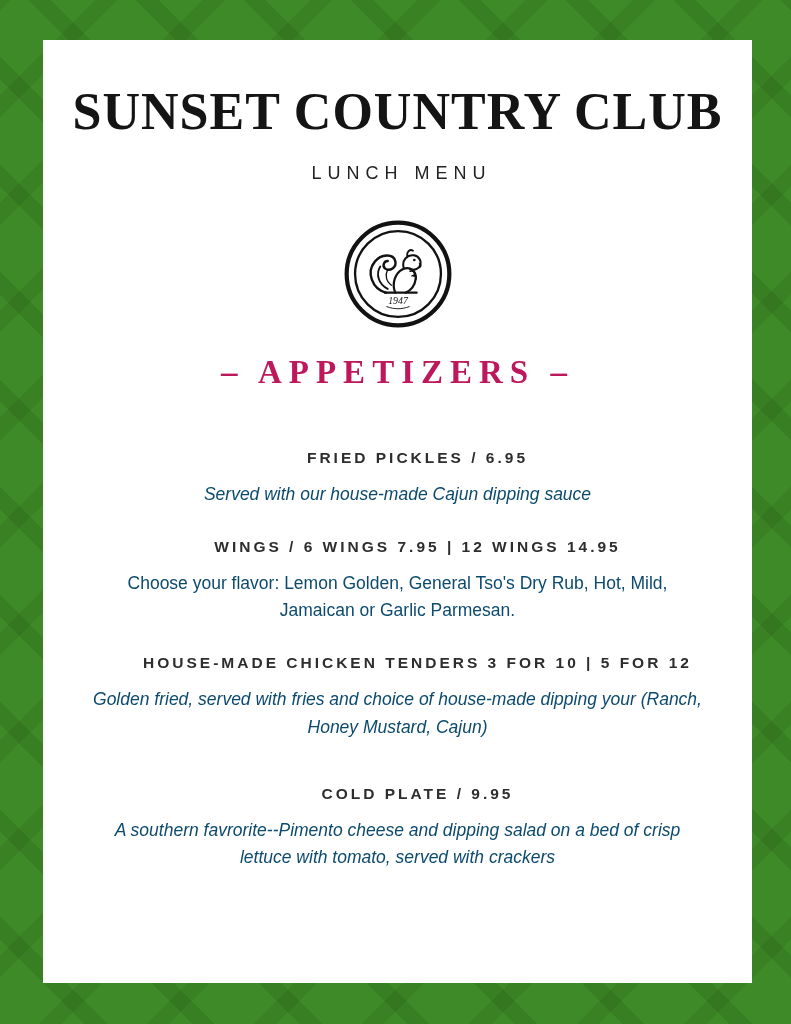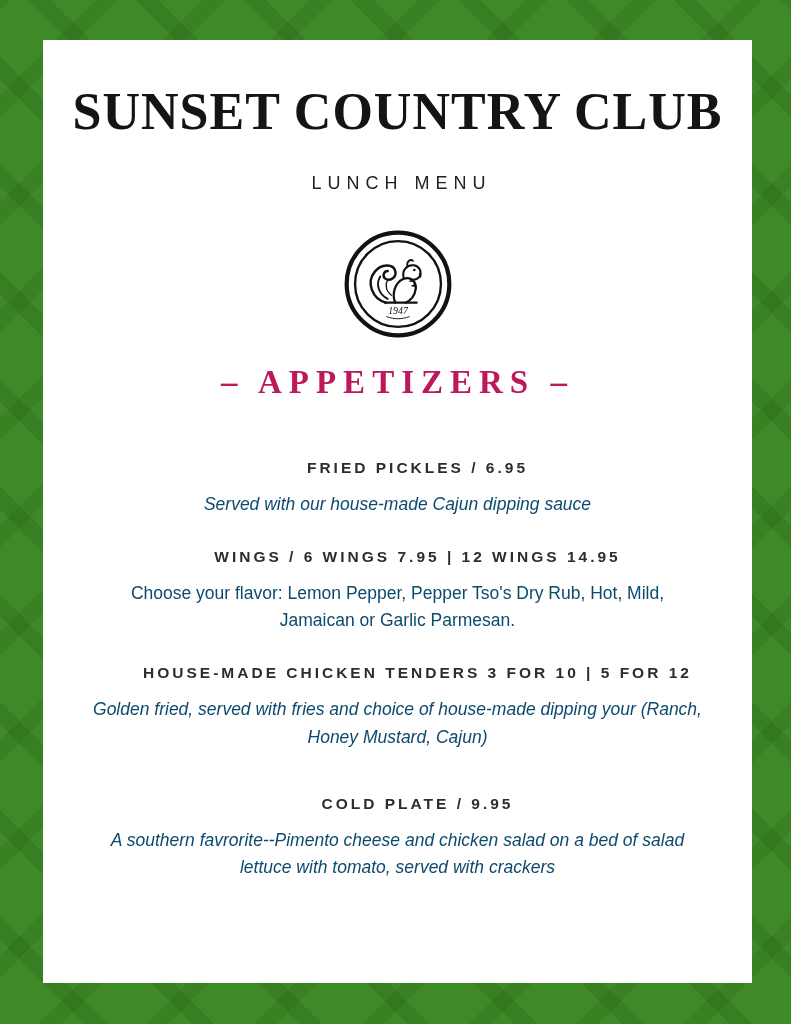--- a/index.html
+++ b/index.html
@@ -24,21 +24,21 @@
     top: 40px;
     left: 43px;
     right: 39px;
     bottom: 41px;
     background: #ffffff;
     text-align: center;
     box-sizing: border-box;
     padding-top: 42px;
   }
   .title {
-    margin: 0 0 32px 0;
+    margin: 0 0 22px 0;
     font-family: "Liberation Serif", serif;
     font-weight: 700;
     font-size: 52px;
     letter-spacing: 1px;
     color: #141414;
     white-space: nowrap;
   }
   .subtitle {
     margin: 0 0 34px 8px;
     font-size: 18px;
@@ -122,28 +122,28 @@
     <div class="items">
 
       <div class="item">
         <div class="item-name">FRIED PICKLES / 6.95</div>
         <div class="item-desc">Served with our house-made Cajun dipping sauce</div>
       </div>
 
 
       <div class="item">
         <div class="item-name">WINGS / 6 WINGS 7.95 | 12 WINGS 14.95</div>
-        <div class="item-desc plain">Choose your flavor: Lemon Pepper, Pepper Tso's Dry Rub, Hot, Mild, Jamaican or Garlic Parmesan.</div>
+        <div class="item-desc plain">Choose your flavor: Lemon Golden, General Tso's Dry Rub, Hot, Mild, Jamaican or Garlic Parmesan.</div>
       </div>
 
       <div class="item">
         <div class="item-name">HOUSE-MADE CHICKEN TENDERS 3 FOR 10 | 5 FOR 12</div>
         <div class="item-desc">Golden fried, served with fries and choice of house-made dipping your (Ranch, Honey Mustard, Cajun)</div>
       </div>
 
       <div class="item last">
         <div class="item-name">COLD PLATE / 9.95</div>
-        <div class="item-desc">A southern favrorite--Pimento cheese and chicken salad on a bed of salad lettuce with tomato, served with crackers</div>
+        <div class="item-desc">A southern favrorite--Pimento cheese and dipping salad on a bed of crisp lettuce with tomato, served with crackers</div>
       </div>
 
     </div>
   </div>
 </div>
 
 </body></html>

